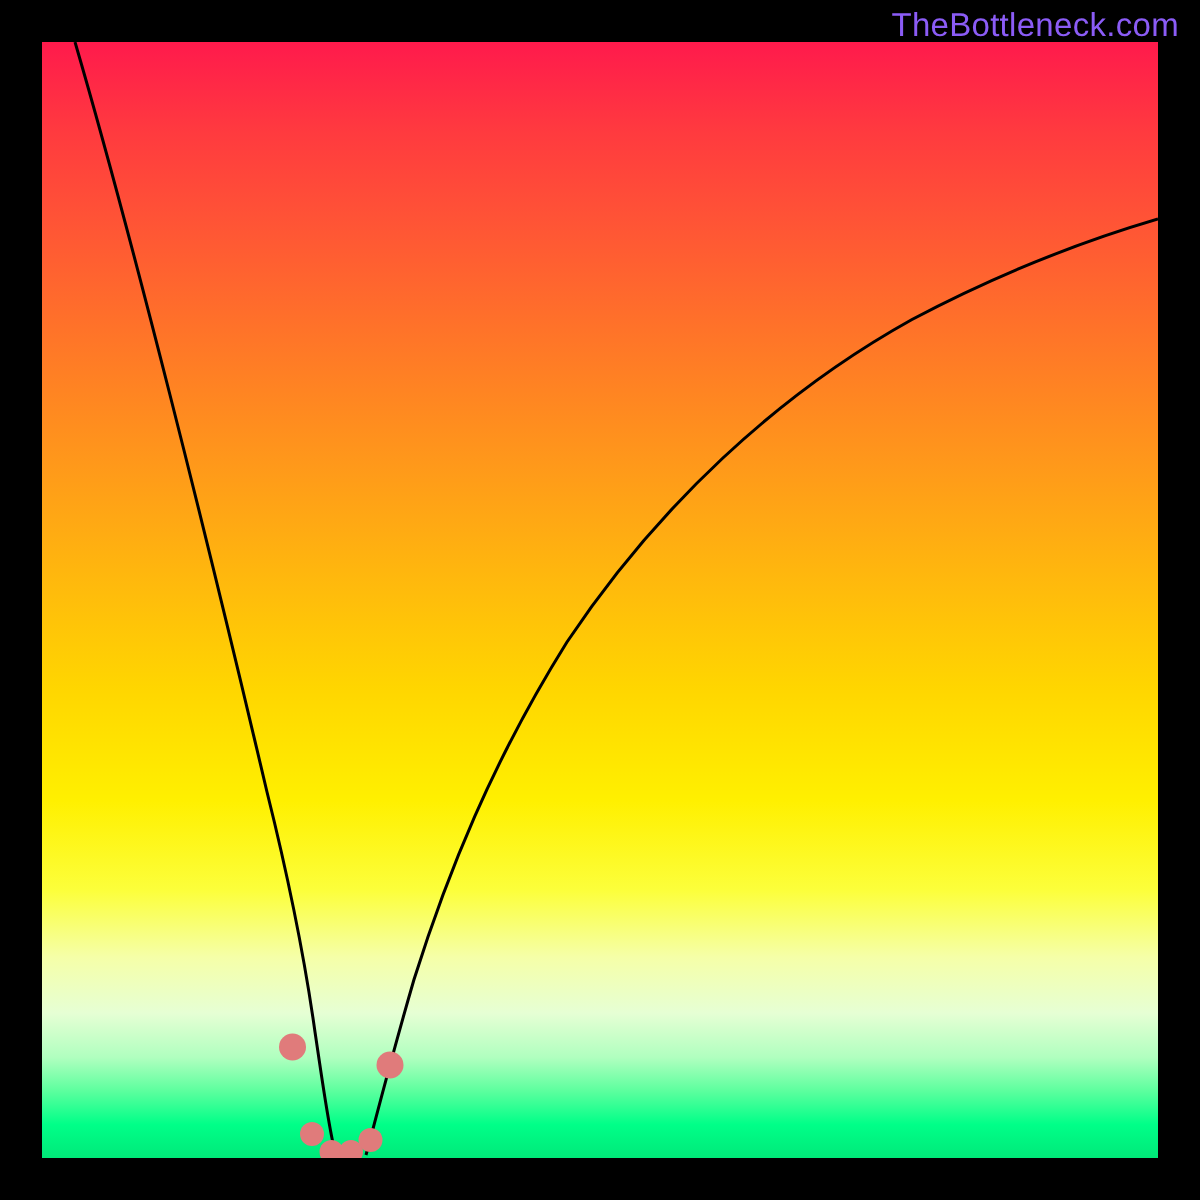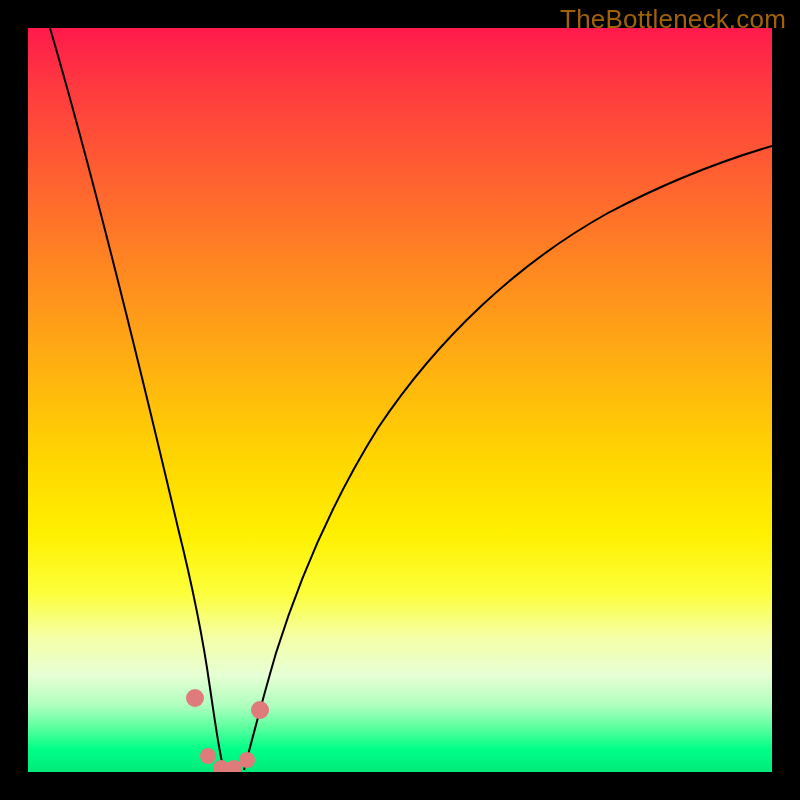--- a/index.html
+++ b/index.html
@@ -55,22 +55,22 @@
     stroke: #000;
     stroke-width: 2;
   }
   .marker {
     fill: #e07b7b;
   }
   .watermark {
     position: absolute;
     top: 4px;
     right: 14px;
-    color: #a16207;
-    font-size: 26px;
+    color: #8b5cf6;
+    font-size: 22px;
     font-weight: 500;
     letter-spacing: 0.2px;
   }
 </style>
 </head>
 <body>
 
 <div class="frame">
   <div class="plot-area">
     <div class="gradient-bg"></div>

